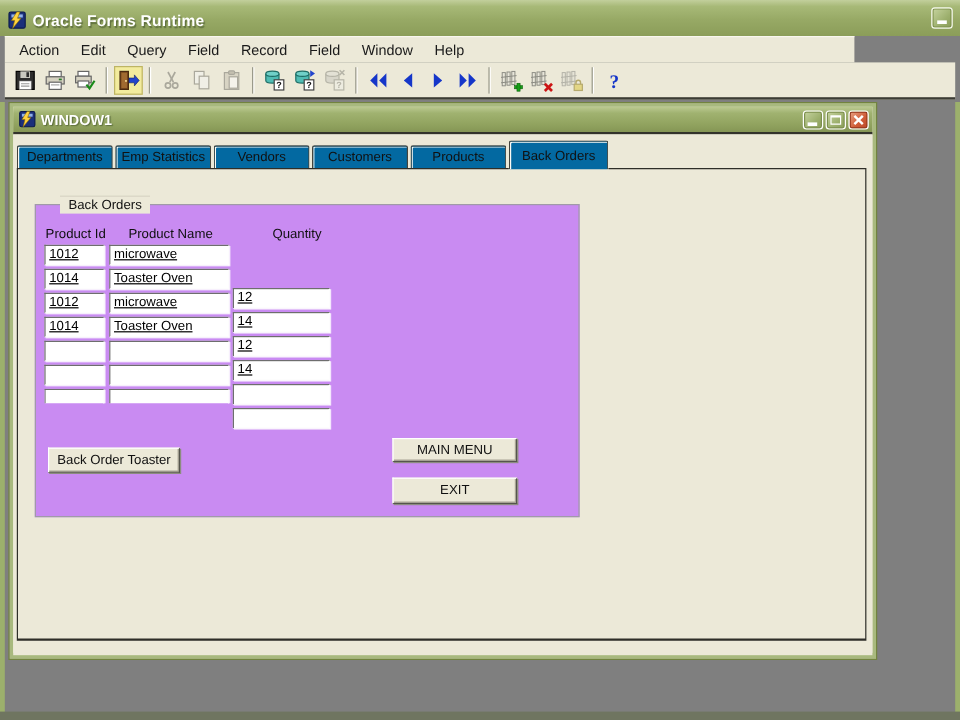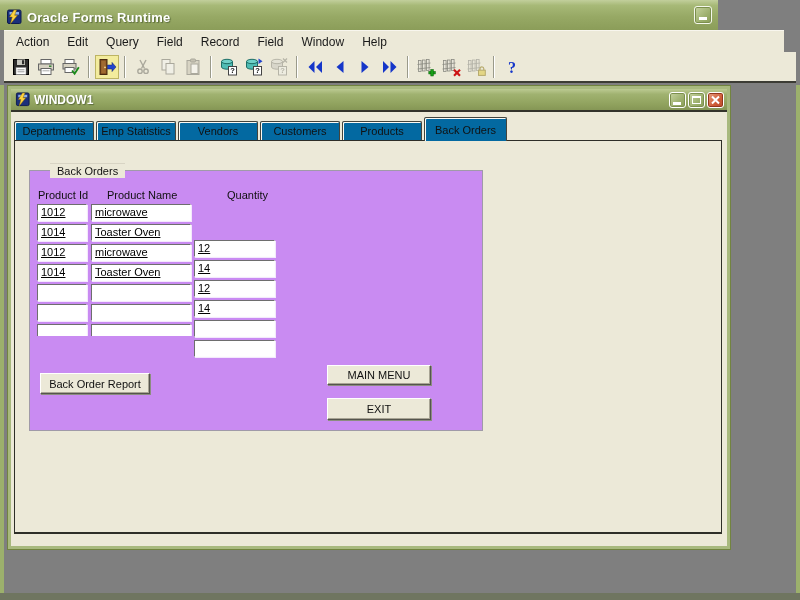--- a/index.html
+++ b/index.html
@@ -4,35 +4,35 @@
 <style>
   * { margin:0; padding:0; box-sizing:border-box; }
   html,body { width:800px; height:600px; overflow:hidden; }
   body {
     font-family:"Liberation Sans", sans-serif;
     background:#7f7f7f;
     position:relative;
   }
   
   .app-titlebar{
-    position:absolute; left:0; top:0; width:718px; height:30px;
+    position:absolute; left:0; top:0; width:800px; height:30px;
     background:linear-gradient(180deg,#c2cf9c 0%,#a7b977 18%,#97a965 55%,#8b9d59 100%);
     display:flex; align-items:center; padding:4px 4px 0 6px;
   }
   .app-title{ color:#fff; font-weight:bold; font-size:13px; margin-left:5px;
     text-shadow:1px 1px 1px #5d6e3d; letter-spacing:.2px;}
   .win-btn{
     width:18px; height:18px; border-radius:3px; border:1px solid #f4f7ec;
     background:linear-gradient(135deg,#c7d4a0 0%,#9db06e 60%,#8a9c58 100%);
     position:relative; box-shadow:0 0 0 1px #7c8f4e inset;
   }
   .app-minimize{ position:absolute; right:6px; top:6px; }
   .glyph-minbar{ position:absolute; left:4px; bottom:3px; width:8px; height:3px; background:#fff; }
   .menubar{
-    position:absolute; left:4px; top:30px; width:780px; height:22px;
+    position:absolute; left:4px; top:30px; width:708px; height:22px;
     background:#ece9d8; border-top:1px solid #f8f6ee;
     display:flex; align-items:center; font-size:12px; color:#1a1a1a; padding-left:3px;
   }
   .menu-item{ padding:3px 9px; cursor:default; }
   .toolbar{
     position:absolute; left:4px; top:52px; width:792px; height:31px;
     background:#ece9d8; border-bottom:2px solid #3c3c34;
     display:flex; align-items:center; padding-left:5px; gap:1px;
   }
   .tbtn{ width:24px; height:24px; display:flex; align-items:center; justify-content:center; border:1px solid transparent; }
@@ -383,19 +383,19 @@
             <span class="field f-id"></span><span class="field f-name"></span><span class="field f-qty"></span>
           </div>
           <div class="row">
             <span class="field f-id"></span><span class="field f-name"></span><span class="field f-qty"></span>
           </div>
           <div class="row clipped">
             <span class="field f-id"></span><span class="field f-name"></span><span class="field f-qty"></span>
           </div>
         </div>
 
-        <button class="btn btn-report">Back Order Report</button>
+        <button class="btn btn-report">Back Order Toaster</button>
         <button class="btn btn-main">MAIN MENU</button>
         <button class="btn btn-exit">EXIT</button>
       </div>
     </div>
   </div>
 </div>
 
 </body></html>

